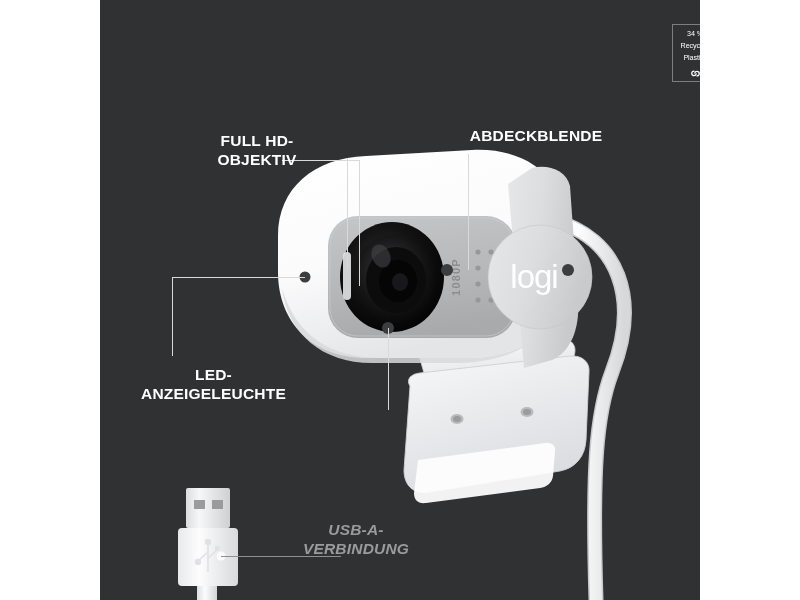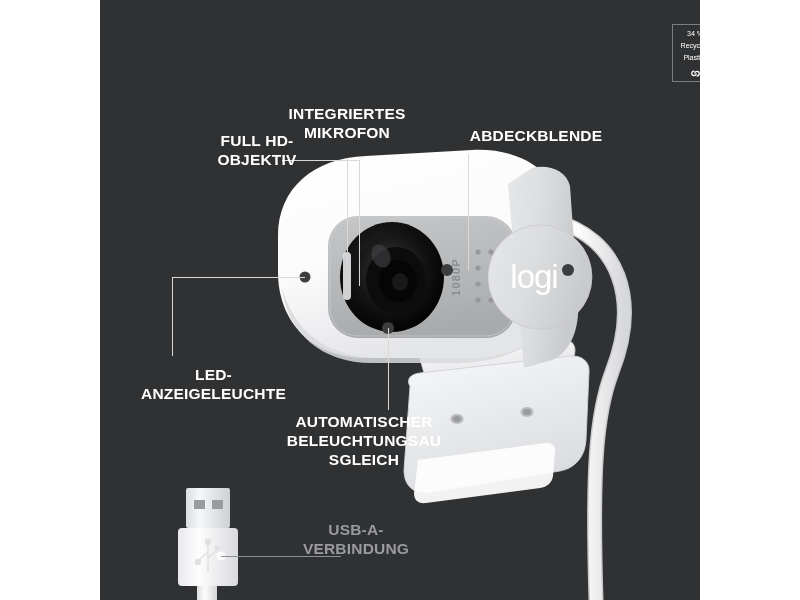--- a/index.html
+++ b/index.html
@@ -35,21 +35,21 @@
   
   .label {
     position: absolute;
     color: #ffffff;
     font-weight: bold;
     font-size: 15.5px;
     line-height: 19px;
     letter-spacing: 0.2px;
     white-space: pre-line;
   }
-  .label.muted { color: #9a9b9d; }
+  .label.muted { color: #9a9b9d; font-style: italic; }
   .label.center { text-align: center; }
   .label.left { text-align: center; }
 
   
   .leader {
     position: absolute;
     background: #d9d9d9;
   }
   .leader.h { height: 1px; }
   .leader.v { width: 1px; }
@@ -281,29 +281,24 @@
     <div class="leader v" style="left:72px; top:277px; height:79px;"></div>
     <div class="leader h" style="left:72px; top:277px; width:133px;"></div>
 
     <div class="leader v" style="left:288px; top:328px; height:82px;"></div>
 
     <div class="leader h dim" style="left:121px; top:556px; width:120px;"></div>
 
     <div class="label left" id="label-lens" style="left:82px; top:131px; width:150px;">FULL HD-
 OBJEKTIV</div>
 
-    <div class="label center" id="label-microphone" style="left:166px; top:104px; width:162px;">INTEGRIERTES
-MIKROFON</div>
 
     <div class="label left" id="label-shutter" style="left:346px; top:126px; width:180px;">ABDECKBLENDE</div>
 
     <div class="label center" id="label-led" style="left:16px; top:356px; width:195px;margin-top:9px;">LED-
 ANZEIGELEUCHTE</div>
 
-    <div class="label center" id="label-autolight" style="left:154px; top:412px; width:220px;">AUTOMATISCHER
-BELEUCHTUNGSAU
-SGLEICH</div>
 
     <div class="label left muted" id="label-usb" style="left:166px; top:520px; width:180px;">USB-A-
 VERBINDUNG</div>
 
   </div>
 </div>
 
 </body></html>

